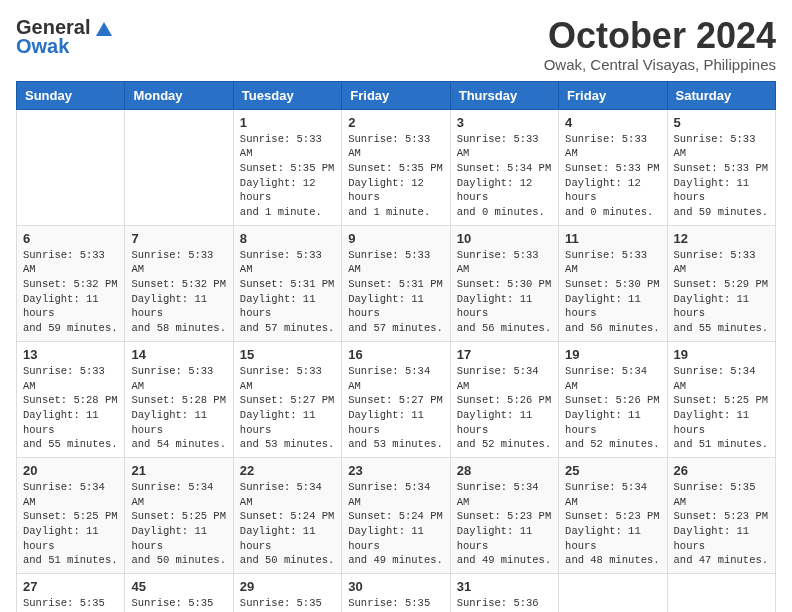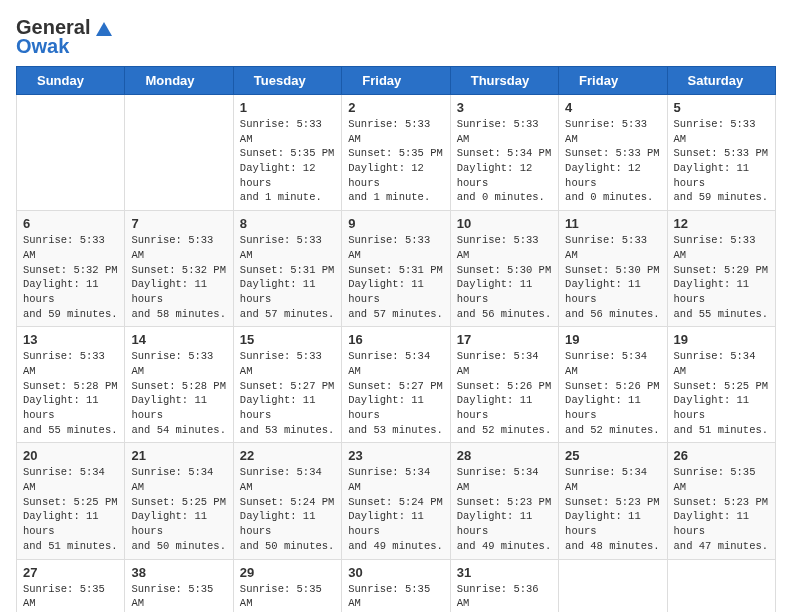--- a/index.html
+++ b/index.html
@@ -31,21 +31,21 @@
     }
     .calendar {
       width: 100%;
       border-collapse: collapse;
       border: 1px solid #ccc;
     }
     .calendar th {
       background-color: #2970c7;
       color: white;
       text-align: left;
-      padding: 6px 20px;
+      padding: 6px 8px;
       font-size: 13px;
       font-weight: bold;
       border: 1px solid #1a5aaa;
     }
     .calendar td {
       vertical-align: top;
       border: 1px solid #ddd;
       padding: 5px 6px;
       width: calc(100% / 7);
       min-height: 80px;
@@ -106,20 +106,24 @@
 </head>
 <body>
 
 <div class="header">
   <div class="logo-area">
     <div class="logo-top">
       <span class="logo-gen">General</span>
       <span class="logo-tri"></span>
     </div>
     <div class="logo-bot">Owak</div>
+  </div>
+  <div class="title-area">
+    <div class="month-title">October 2024</div>
+    <div class="location-title">Owak, Central Visayas, Philippines</div>
   </div>
 </div>
 
 <table class="calendar">
   <thead>
     <tr>
     <th>Sunday</th>
         <th>Monday</th>
         <th>Tuesday</th>
         <th>Friday</th>
@@ -323,21 +327,21 @@
       </tr>
       <tr>
         <td>
           <span class="day-number">27</span>
           <div class="day-detail" style="white-space: pre-line;">Sunrise: 5:35 AM
 Sunset: 5:22 PM
 Daylight: 11 hours
 and 47 minutes.</div>
         </td>
         <td>
-          <span class="day-number">38</span>
+          <span class="day-number">45</span>
           <div class="day-detail" style="white-space: pre-line;">Sunrise: 5:35 AM
 Sunset: 5:22 PM
 Daylight: 11 hours
 and 46 minutes.</div>
         </td>
         <td>
           <span class="day-number">29</span>
           <div class="day-detail" style="white-space: pre-line;">Sunrise: 5:35 AM
 Sunset: 5:22 PM
 Daylight: 11 hours

